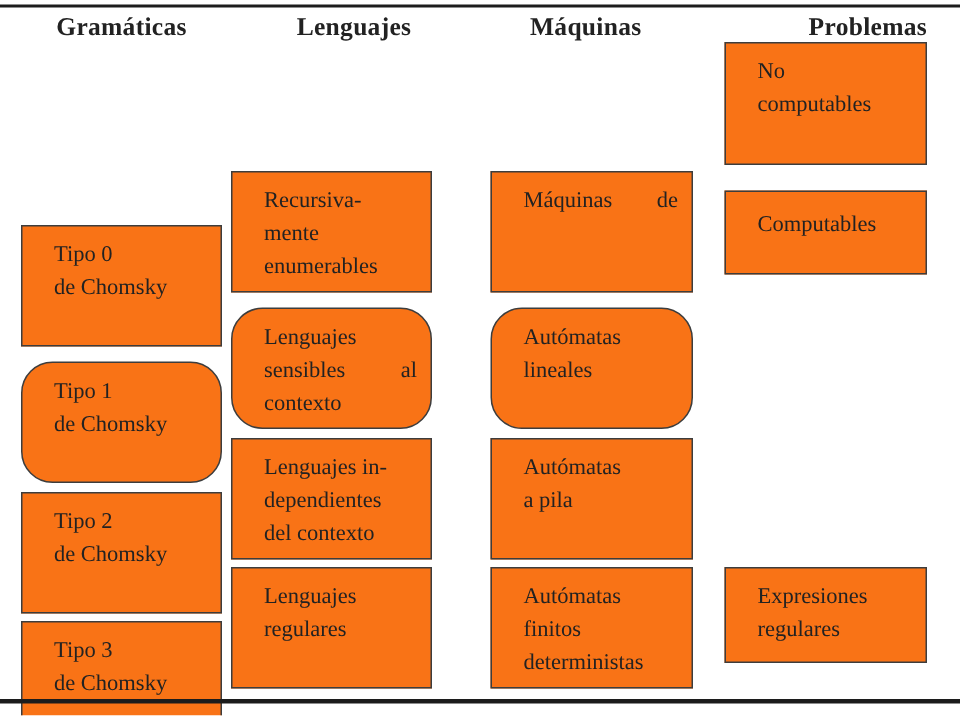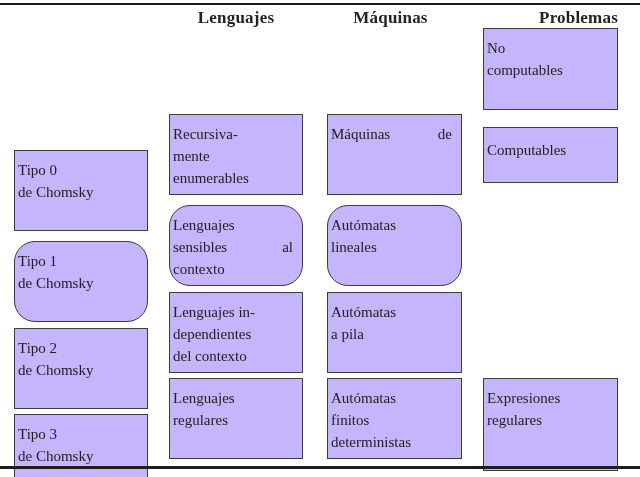--- a/index.html
+++ b/index.html
@@ -29,48 +29,49 @@
     letter-spacing: 0.2px;
   }
   .hdr-gramaticas { left: 14px;  width: 134px; }
   .hdr-lenguajes  { left: 169px; width: 134px; }
   .hdr-maquinas   { left: 323px; width: 135px; }
   .hdr-problemas  { left: 483px; width: 135px; text-align: right; }
   .box {
     position: absolute;
     box-sizing: border-box;
     border: 1px solid #3d3d3d;
-    background: #c4b5fd;
-    padding: 8px 9px 0 3px;
+    background: #f97316;
+    padding: 8px 9px 0 21px;
     font-size: 15px;
   }
   .ln { line-height: 22px; white-space: nowrap; }
   .ln.just { text-align: justify; text-align-last: justify; white-space: normal; }
   
   .col-g { left: 14px;  width: 134px; margin-top: 36px; }
-  .col-l { left: 169px; width: 134px; }
+  .col-l { left: 154px; width: 134px; }
   .col-m { left: 327px; width: 135px; }
   .col-p { left: 483px; width: 135px; }
   
   .row-1 { top: 114px; height: 81px; }
   .row-2 { top: 205px; height: 81px; border-radius: 21px; }
   .row-3 { top: 292px; height: 81px; }
   .row-4 { top: 378px; height: 81px; }
   
   .row-p0 { top: 28px;  height: 82px; }
   .row-p1 { top: 127px; height: 56px; padding-top: 11px; }
-  .row-p3 { top: 378px; height: 93px; }
+  .row-p3 { top: 378px; height: 64px; }
 </style>
 </head>
 <body>
 
 <div class="page">
 
   <div class="rule rule-top"></div>
 
+  <div class="hdr hdr-gramaticas">Gramáticas</div>
   <div class="hdr hdr-lenguajes">Lenguajes</div>
   <div class="hdr hdr-maquinas">Máquinas</div>
   <div class="hdr hdr-problemas">Problemas</div>
 
   <div class="box col-p row-p0">
     <div class="ln">No</div>
     <div class="ln">computables</div>
   </div>
   <div class="box col-p row-p1">
     <div class="ln">Computables</div>

